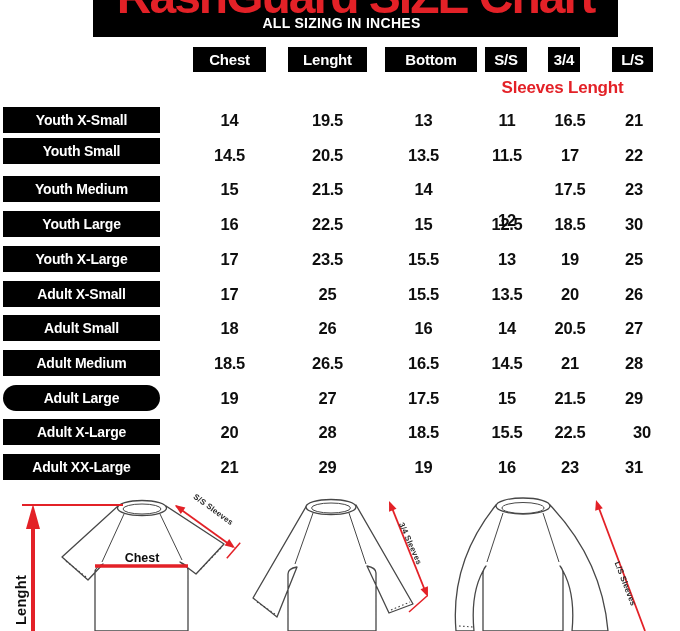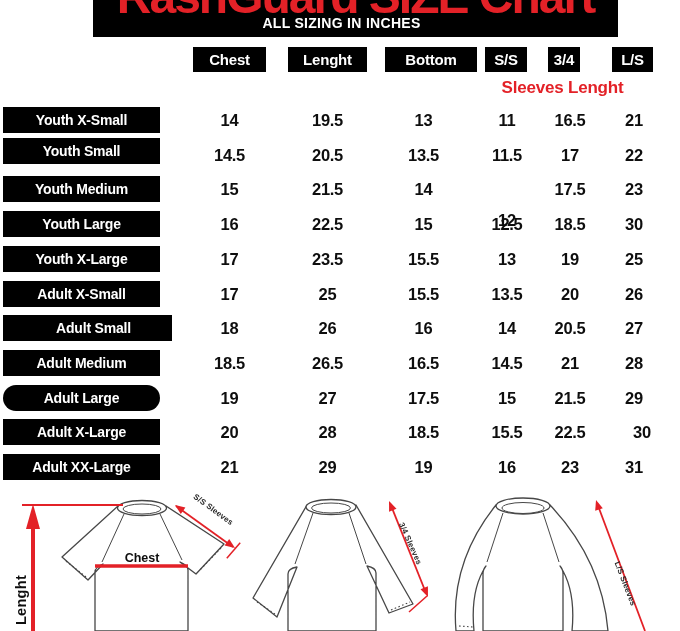--- a/index.html
+++ b/index.html
@@ -104,21 +104,21 @@
       <div class="cell" style="top: 245.8px; left: 472px;">13</div>
       <div class="cell" style="top: 245.8px; left: 535px;">19</div>
       <div class="cell" style="top: 245.8px; left: 599px;">25</div>
       <div class="row-label" style="top: 280.5px;">Adult X-Small</div>
       <div class="cell" style="top: 280.5px; left: 194.5px;">17</div>
       <div class="cell" style="top: 280.5px; left: 292.5px;">25</div>
       <div class="cell" style="top: 280.5px; left: 388.5px;">15.5</div>
       <div class="cell" style="top: 280.5px; left: 472px;">13.5</div>
       <div class="cell" style="top: 280.5px; left: 535px;">20</div>
       <div class="cell" style="top: 280.5px; left: 599px;">26</div>
-      <div class="row-label" style="top: 315.2px; padding-left: 12px;">Adult Small</div>
+      <div class="row-label" style="top: 315.2px;">Adult Small</div>
       <div class="cell" style="top: 315.2px; left: 194.5px;">18</div>
       <div class="cell" style="top: 315.2px; left: 292.5px;">26</div>
       <div class="cell" style="top: 315.2px; left: 388.5px;">16</div>
       <div class="cell" style="top: 315.2px; left: 472px;">14</div>
       <div class="cell" style="top: 315.2px; left: 535px;">20.5</div>
       <div class="cell" style="top: 315.2px; left: 599px;">27</div>
       <div class="row-label" style="top: 349.9px;">Adult Medium</div>
       <div class="cell" style="top: 349.9px; left: 194.5px;">18.5</div>
       <div class="cell" style="top: 349.9px; left: 292.5px;">26.5</div>
       <div class="cell" style="top: 349.9px; left: 388.5px;">16.5</div>

